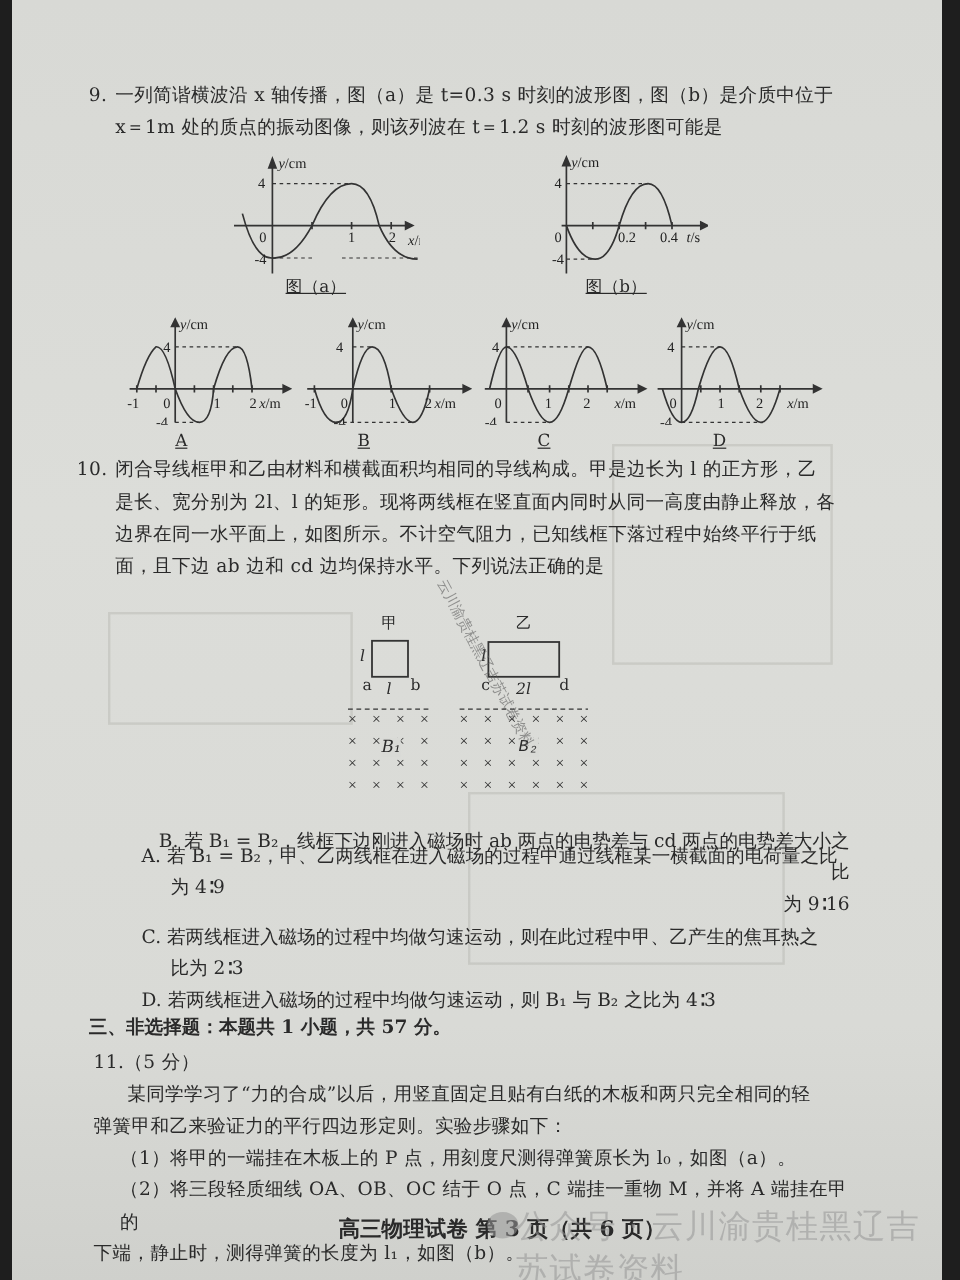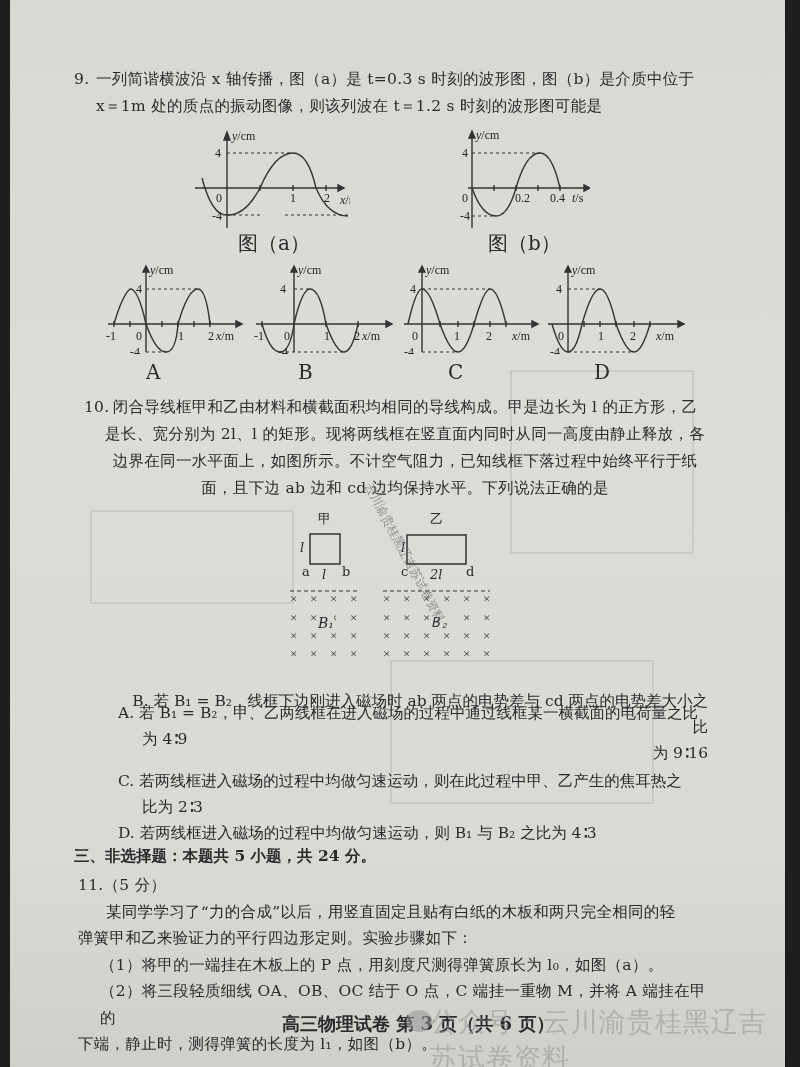--- a/index.html
+++ b/index.html
@@ -7,21 +7,21 @@
        font-family:"DejaVu Serif","Liberation Serif",serif;color:#2a2a2a;}
   .page{position:absolute;left:10px;top:0;width:775px;height:1067px;
         background:linear-gradient(180deg,#d8d9d5 0%,#dcddd9 40%,#d9dad6 80%,#cfd0cc 100%);}
   .ghost{position:absolute;border:2px solid rgba(150,150,145,0.25);}
   .q{position:absolute;left:64px;width:630px;font-size:15.5px;line-height:27px;letter-spacing:0.3px;}
   .q .num{display:inline-block;width:22px;}
   .indent{padding-left:22px;}
   .opt{position:absolute;left:108px;width:590px;font-size:15.5px;line-height:26px;}
   .opt .cont{padding-left:24px;display:block;}
   .fig{position:absolute;}
-  .caption{position:absolute;font-size:20px;}
+  .caption{position:absolute;font-size:14px;text-decoration:underline;}
   .section{position:absolute;left:64px;font-size:15.5px;font-weight:bold;}
   .footer{position:absolute;left:272px;top:1012px;font-size:18px;font-weight:bold;}
   .wm{position:absolute;left:420px;top:1004px;font-family:"DejaVu Sans",sans-serif;font-size:27px;color:rgba(150,150,150,0.55);letter-spacing:1px;}
   .wm-icon{position:absolute;left:396px;top:1010px;width:26px;height:22px;border-radius:50%;background:rgba(150,150,150,0.55);}
   .diag-wm{position:absolute;left:365px;top:480px;transform:rotate(62deg);transform-origin:left top;
            font-family:"DejaVu Sans",sans-serif;font-size:12px;color:rgba(90,90,90,0.6);white-space:nowrap;}
   svg text{font-family:"Liberation Serif",serif;}
   i{font-style:italic;}
 </style>
 </head>
@@ -186,21 +186,21 @@
         <text x="84" y="76">2</text>
       <text x="110" y="76"><tspan font-style="italic">x</tspan>/m</text>
     </g>
   </svg>
 
   <div class="caption" style="left:136px;top:360px;">A</div>
   <div class="caption" style="left:288px;top:360px;">B</div>
   <div class="caption" style="left:438px;top:360px;">C</div>
   <div class="caption" style="left:584px;top:360px;">D</div>
 
-  <div class="q" style="top:394px;left:54px;width:650px;text-align:center;">
+  <div class="q" style="top:378px;left:54px;width:650px;">
     <div><span class="num" style="width:32px;">10.</span><span>闭合导线框甲和乙由材料和横截面积均相同的导线构成。甲是边长为 l 的正方形，乙</span></div>
     <div style="padding-left:32px;">是长、宽分别为 2l、l 的矩形。现将两线框在竖直面内同时从同一高度由静止释放，各</div>
     <div style="padding-left:32px;">边界在同一水平面上，如图所示。不计空气阻力，已知线框下落过程中始终平行于纸</div>
     <div style="padding-left:32px;">面，且下边 ab 边和 cd 边均保持水平。下列说法正确的是</div>
   </div>
 
   <div class="fig" style="left:270px;top:508px;width:240px;height:160px;">
     <svg width="240" height="160" style="position:absolute;left:0;top:0;">
       <rect x="30" y="26" width="30" height="30" fill="none" stroke="#333" stroke-width="1.5"></rect>
       <rect x="127" y="27" width="59" height="29" fill="none" stroke="#333" stroke-width="1.5"></rect>
@@ -274,21 +274,21 @@
     <span class="cont">为 9∶16</span>
   </div>
   <div class="opt" style="top:768px;">
     <div><span>C.</span> <span>若两线框进入磁场的过程中均做匀速运动，则在此过程中甲、乙产生的焦耳热之</span></div>
     <span class="cont">比为 2∶3</span>
   </div>
   <div class="opt" style="top:820px;">
     <div><span>D.</span> <span>若两线框进入磁场的过程中均做匀速运动，则 B₁ 与 B₂ 之比为 4∶3</span></div>
   </div>
 
-  <div class="section" style="top:846px;">三、非选择题：本题共 5 小题，共 24 分。</div>
+  <div class="section" style="top:846px;">三、非选择题：本题共 1 小题，共 57 分。</div>
 
   <div class="q" style="top:872px;left:68px;width:640px;line-height:26.5px;">
     <div>11.（5 分）</div>
     <div style="padding-left:28px;">某同学学习了“力的合成”以后，用竖直固定且贴有白纸的木板和两只完全相同的轻</div>
     <div>弹簧甲和乙来验证力的平行四边形定则。实验步骤如下：</div>
     <div style="padding-left:22px;">（1）将甲的一端挂在木板上的 P 点，用刻度尺测得弹簧原长为 l₀，如图（a）。</div>
     <div style="padding-left:22px;">（2）将三段轻质细线 OA、OB、OC 结于 O 点，C 端挂一重物 M，并将 A 端挂在甲的</div>
     <div>下端，静止时，测得弹簧的长度为 l₁，如图（b）。</div>
   </div>
 

